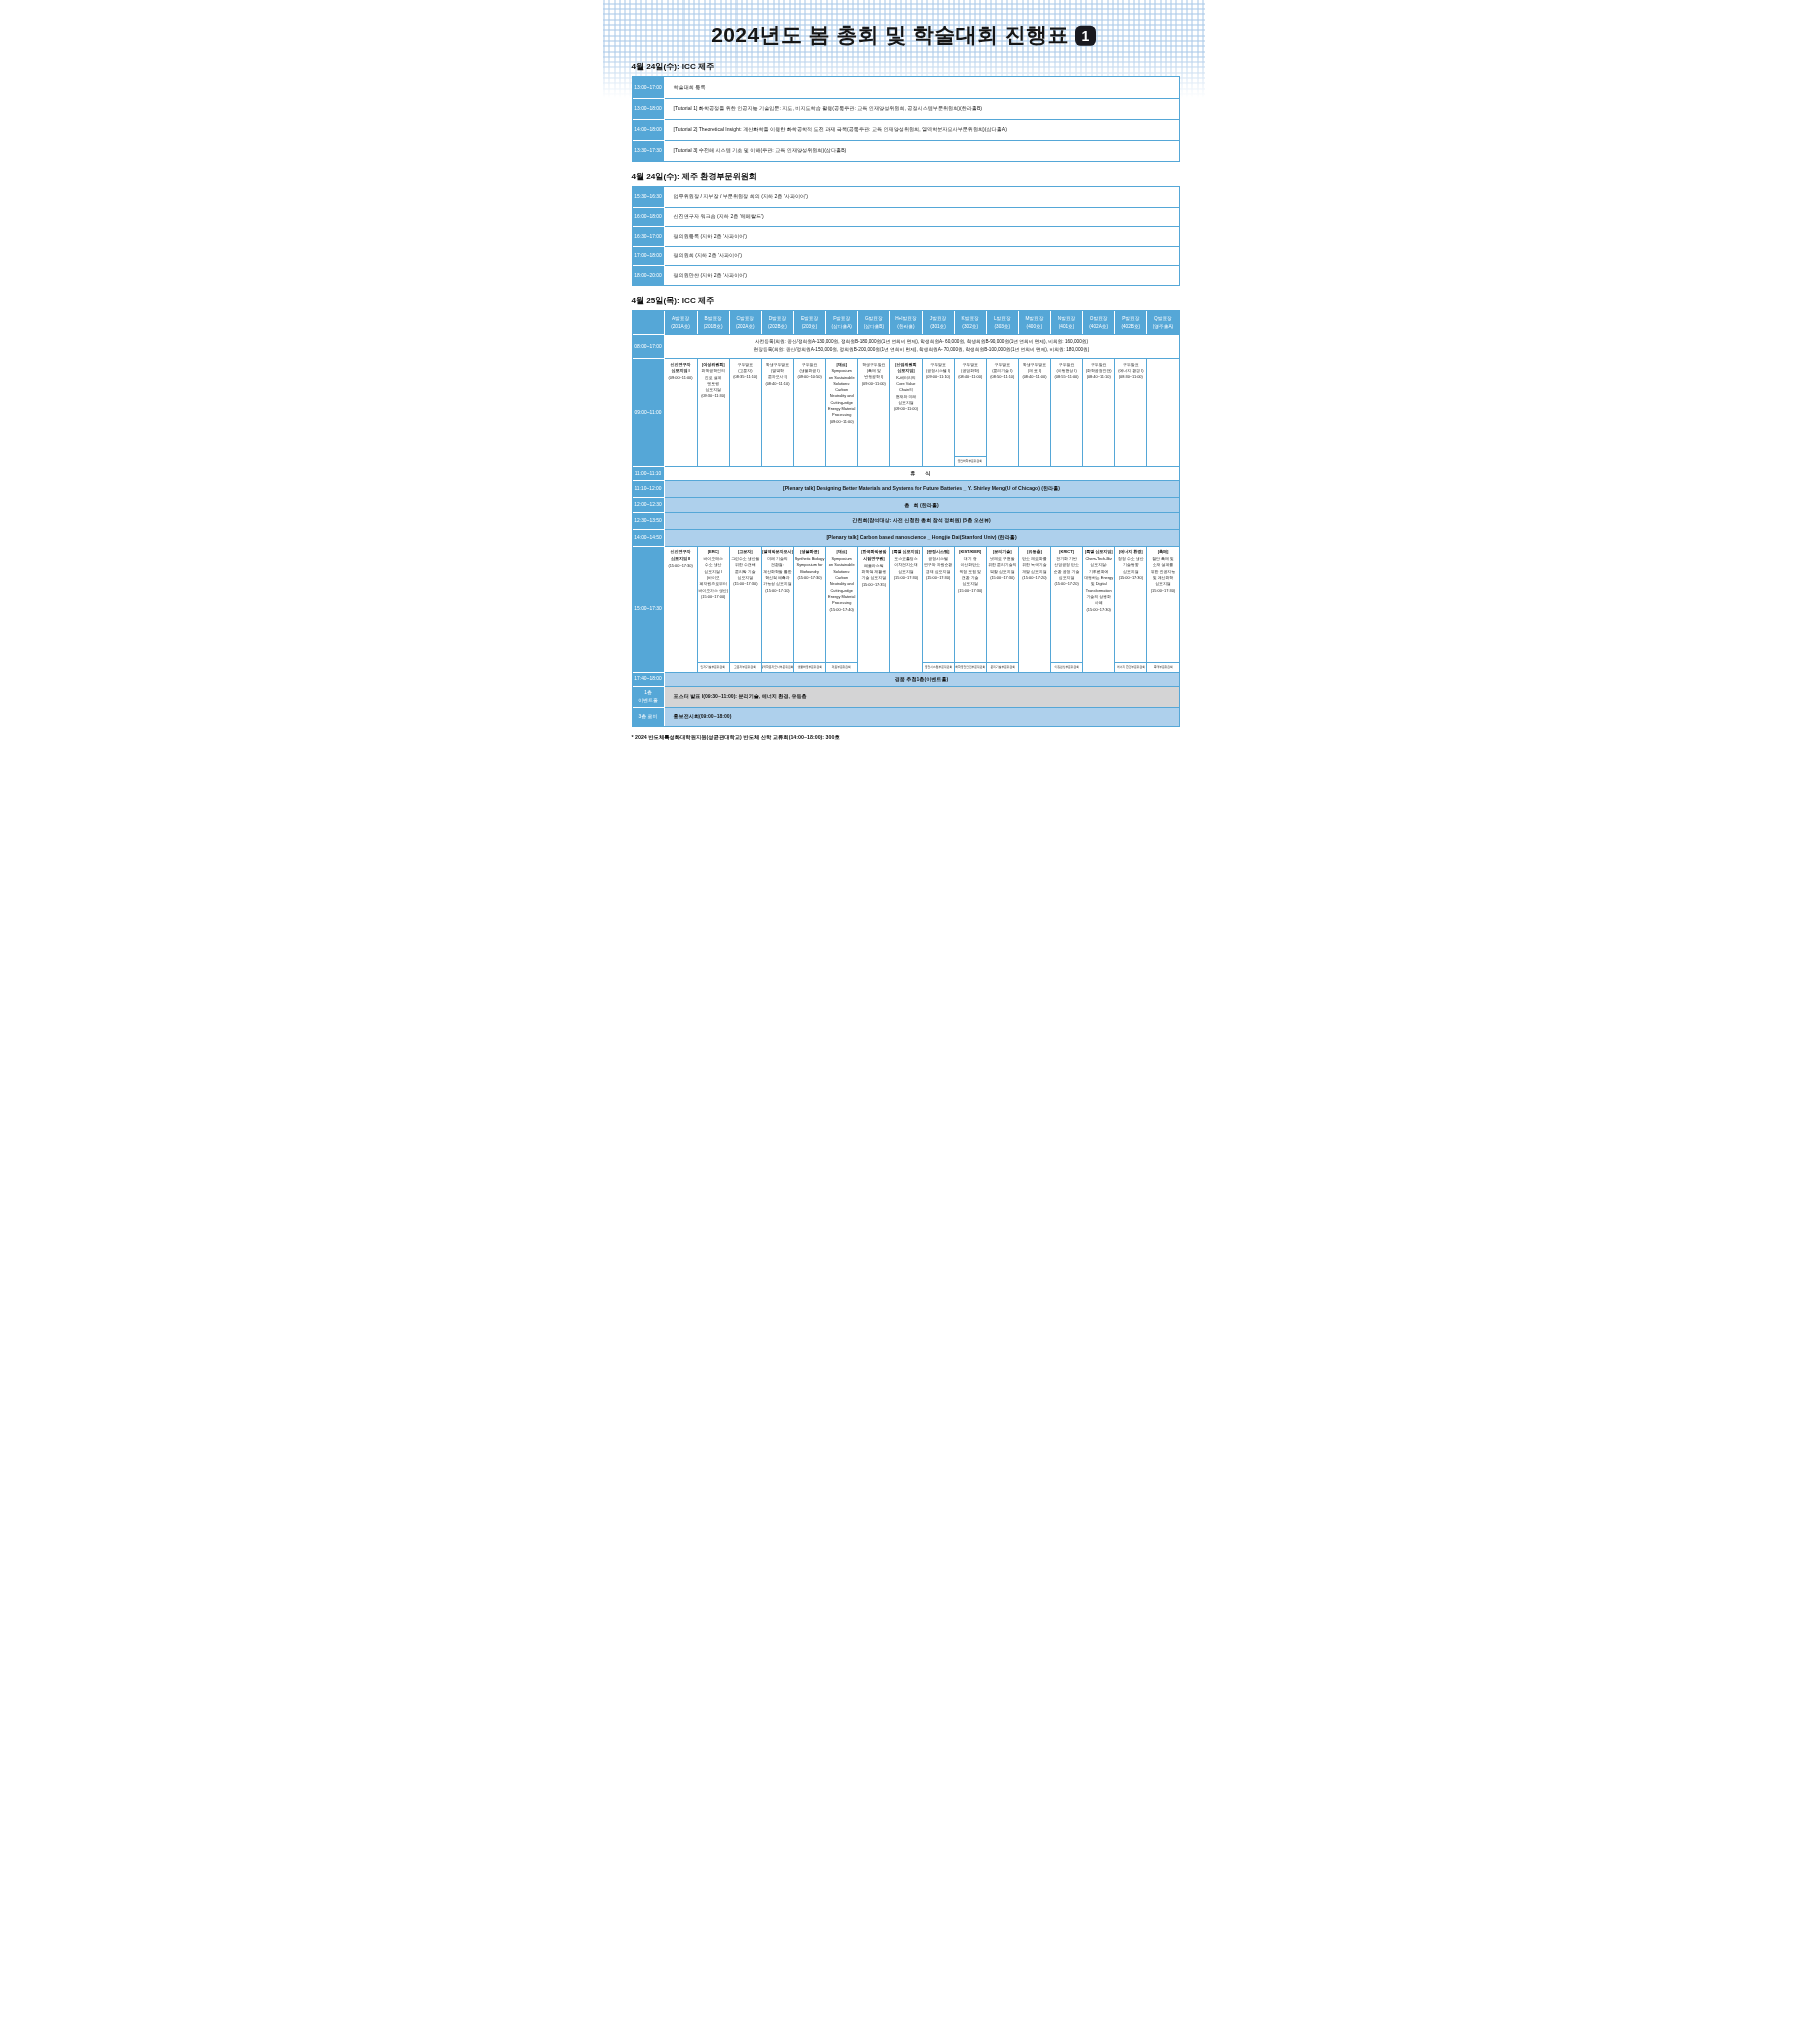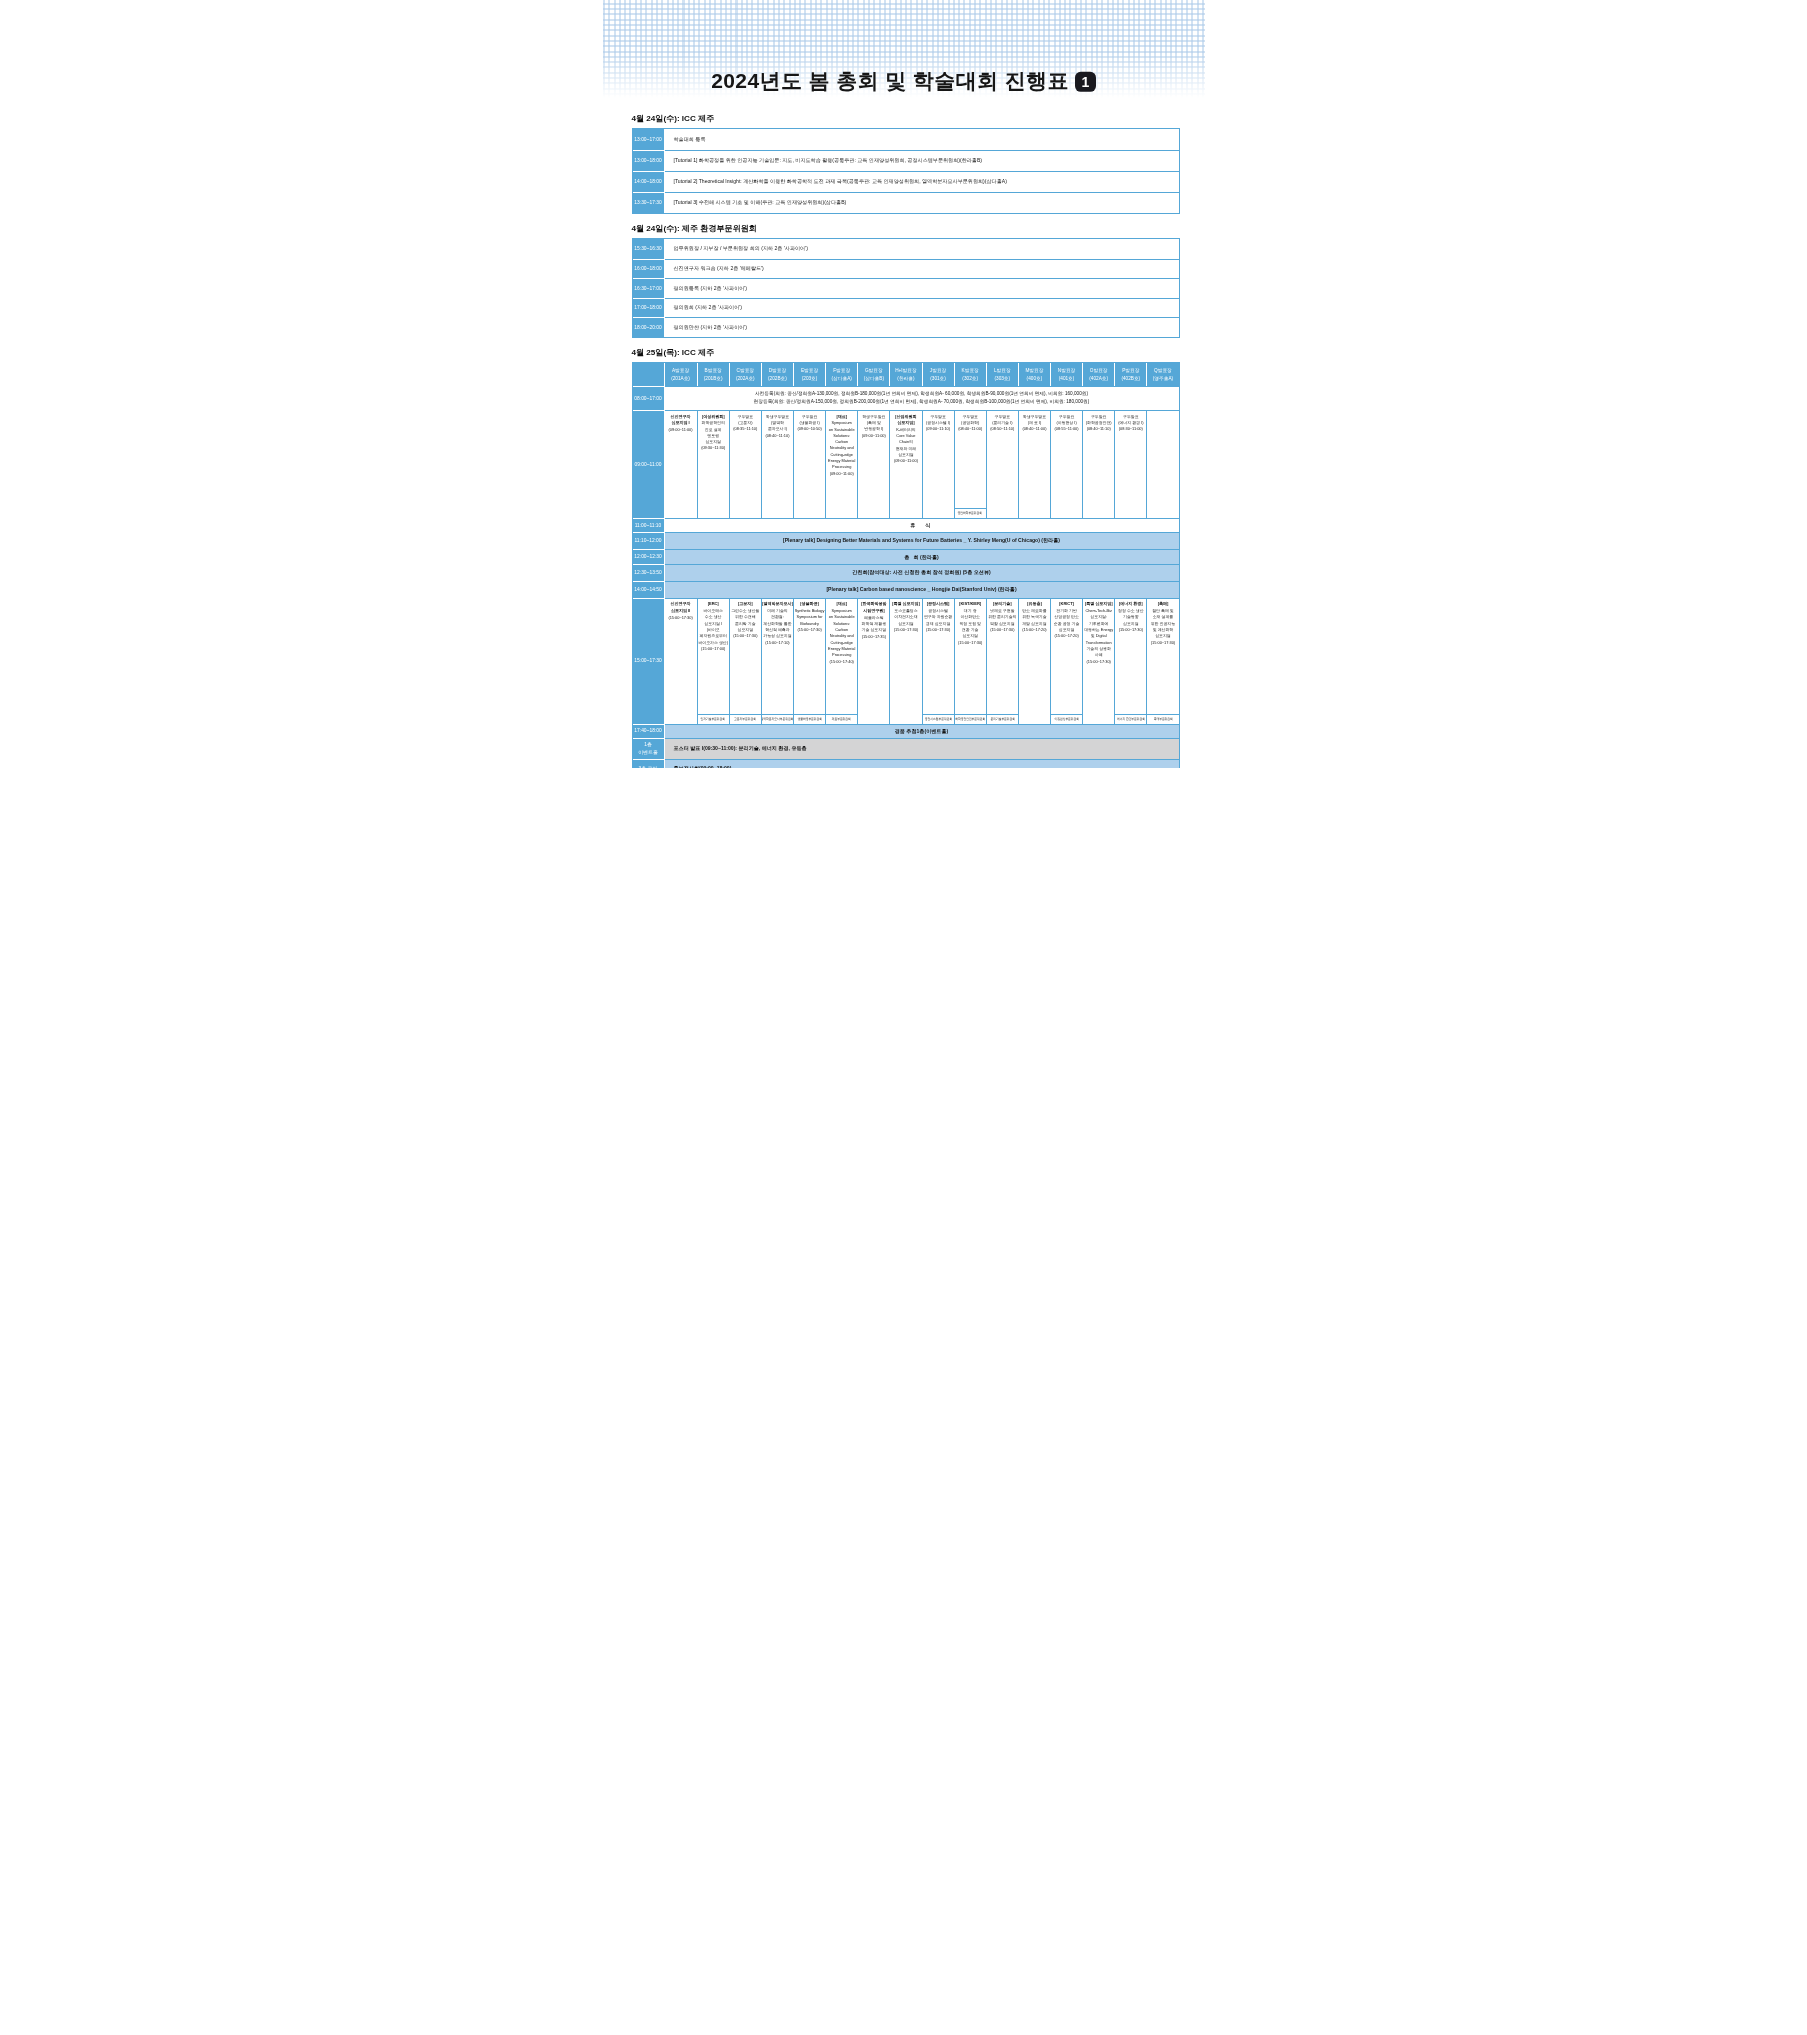--- a/index.html
+++ b/index.html
@@ -22,27 +22,27 @@
   }
   .bg-fade{
     background:
       linear-gradient(180deg, rgba(255,255,255,0) 0px, rgba(255,255,255,0) 53px, #fff 98px, #fff 100%),
       radial-gradient(ellipse 488px 366px at 45% 55%, #fff 40%, rgba(255,255,255,0) 100%);
   }
 
   .content{position:relative;z-index:2;}
 
   
-  .title-wrap{padding-top:35px;text-align:center;margin-top:32px;}
+  .title-wrap{padding-top:21px;text-align:center;}
   .title{font-size:21px;font-weight:700;letter-spacing:0.4px;color:#161616;display:inline-flex;align-items:center;gap:6.5px;}
   .badge{display:inline-flex;align-items:center;justify-content:center;width:20.4px;height:20.4px;border-radius:5.7px;background:#19191f;color:#fff;font-size:14px;font-weight:700;transform:translateY(0.8px);}
 
   
   .sec-h{font-size:8.1px;font-weight:700;color:#101010;margin:9.8px 0 3.7px 29px;}
-  .sec-h.first{margin-top:18px;}
+  .sec-h.first{margin-top:12px;}
 
   
   .stable{margin-left:29px;width:548px;border:1.2px solid var(--blue);background:#fff;}
   .srow{display:grid;grid-template-columns:32px 1fr;}
   .rows-51 .srow{height:21px;}
   .rows-48 .srow{height:19.5px;}
   .s-time{background:var(--blue);color:#fff;display:flex;align-items:center;justify-content:center;font-size:4.9px;border-right:1.2px solid #fff;}
   .s-text{background:#fff;display:flex;align-items:center;padding-left:9px;padding-right:3.3px;font-size:5.1px;}
   .srow + .srow .s-time{border-top:0.8px solid #fff;}
   .srow + .srow .s-text{border-top:0.8px solid var(--blue);}

